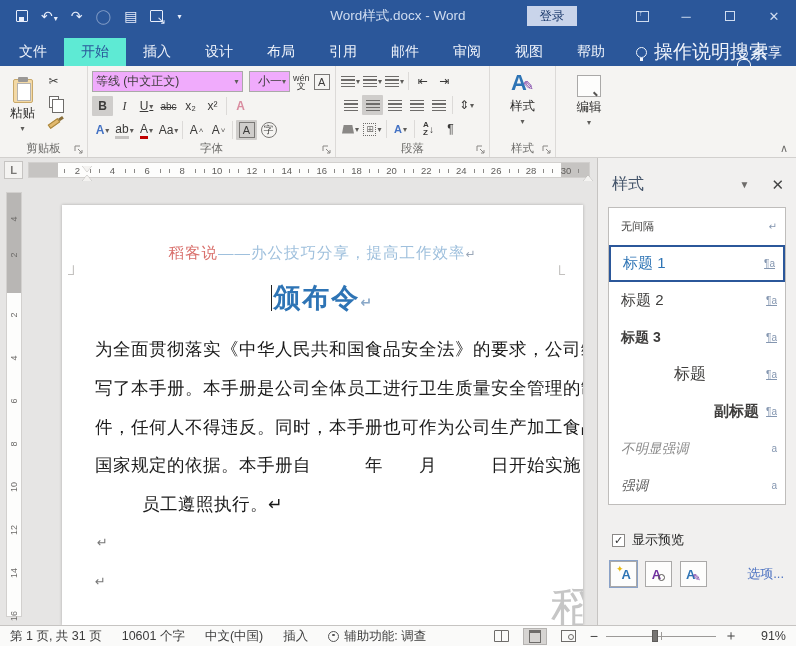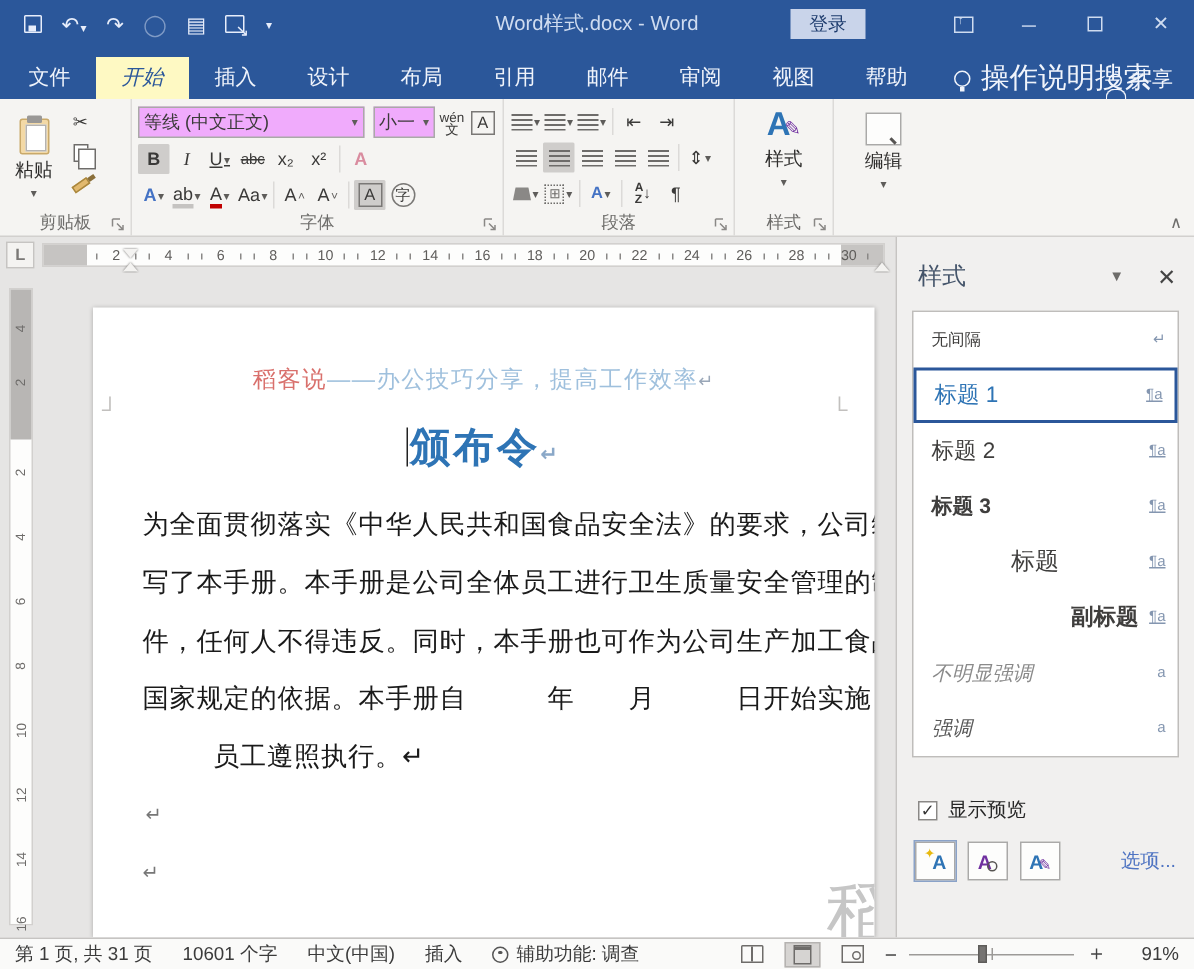--- a/index.html
+++ b/index.html
@@ -20,21 +20,21 @@
   .signin { position:absolute; left:527px; top:6px; width:50px; height:20px; background:#c9d4ea; color:#1d3b6d; font-size:12.5px; display:flex; align-items:center; justify-content:center; border:none; cursor:pointer; }
   .winctrl { position:absolute; right:0; top:0; height:32px; display:flex; align-items:center; }
   .winctrl .wbtn { width:44px; height:32px; display:flex; align-items:center; justify-content:center; color:#cfdcf0; font-size:13px; }
   .ribopts { position:relative; width:13px; height:11px; border:1.3px solid #cfdcf0; }
   .ribopts::after { content:"↑"; position:absolute; left:2px; top:-3px; font-size:8px; }
   .restore-sq { width:10px; height:10px; border:1.3px solid #cfdcf0; }
 
   
   .tabrow { position:absolute; left:0; top:32px; width:796px; height:34px; background:#2b579a; display:flex; align-items:flex-end; }
   .tab { height:28px; padding:0 17px; display:flex; align-items:center; color:#f0f4fb; font-size:14px; cursor:pointer; }
-  .tab.active { background:#fef9c3; color:#2b579a;font-style:italic; }
+  .tab.active { background:#5eead4; color:#2b579a; }
   .tellme { display:flex; align-items:center; gap:7px; color:#f0f4fb; font-size:19px; margin-left:14px; height:28px; cursor:pointer; }
   .bulb { width:11px; height:11px; border:1.4px solid #f0f4fb; border-radius:50%; position:relative; }
   .bulb::after { content:""; position:absolute; left:3px; bottom:-4px; width:3px; height:3px; background:#f0f4fb; }
   .share { position:absolute; right:14px; bottom:4px; display:flex; align-items:center; gap:6px; color:#f0f4fb; font-size:14px; cursor:pointer; }
   .person { width:9px; height:9px; border:1.4px solid #f0f4fb; border-radius:50%; position:relative; }
   .person::after { content:""; position:absolute; left:-3px; top:9px; width:12px; height:6px; border:1.4px solid #f0f4fb; border-bottom:none; border-radius:6px 6px 0 0; }
 
   
   .ribbon { position:absolute; left:0; top:66px; width:796px; height:92px; background:#f5f4f2; border-bottom:1px solid #d2d0ce; display:flex; }
   .rgroup { position:relative; height:100%; border-right:1px solid #dcdad8; padding:3px 4px 16px 4px; }
@@ -57,21 +57,21 @@
   .clip-minis { display:flex; flex-direction:column; gap:1px; margin-left:2px; padding-top:2px; }
   .copyicon { position:relative; width:10px; height:12px; border:1.2px solid #6e6c6a; background:#fff; }
   .copyicon::after { content:""; position:absolute; left:2px; top:2px; width:10px; height:12px; border:1.2px solid #6e6c6a; background:#fff; }
   .brushicon { width:12px; height:5px; background:#e2b96e; border:1px solid #a8863e; transform:rotate(-35deg); position:relative; }
   .brushicon::after { content:""; position:absolute; right:-6px; top:0; width:5px; height:3px; background:#8a6f3a; }
 
   
   .g-font { width:248px; }
   .combo { height:21px; background:#f0abfc; border:1px solid #aaa9a8; display:flex; align-items:center; font-size:12px; color:#3b3a39; padding:0 3px; justify-content:space-between; cursor:pointer; }
   .fname { width:170px; }
-  .fsize { width:46px; margin-left:4px; }
+  .fsize { width:46px; margin-left:4px;justify-content:flex-end; }
   .beff { color:#4472c4; font-weight:bold; }
   .ab-under { border-bottom:3px solid #c5c3c1; }
   .a-under-red { border-bottom:3px solid #c00000; }
   .a-box { border:1px solid #7a7876; width:16px; height:16px; display:inline-flex; align-items:center; justify-content:center; font-size:11px; }
   .a-shade { background:#cfcdcb; }
   .circ-zi { width:16px; height:16px; border:1px solid #7a7876; border-radius:50%; display:inline-flex; align-items:center; justify-content:center; font-size:10px; }
   .wen { font-size:9px; line-height:8px; text-align:center; color:#3b3a39; }
   .eraser { color:#d98c9f; font-weight:bold; }
 
   

